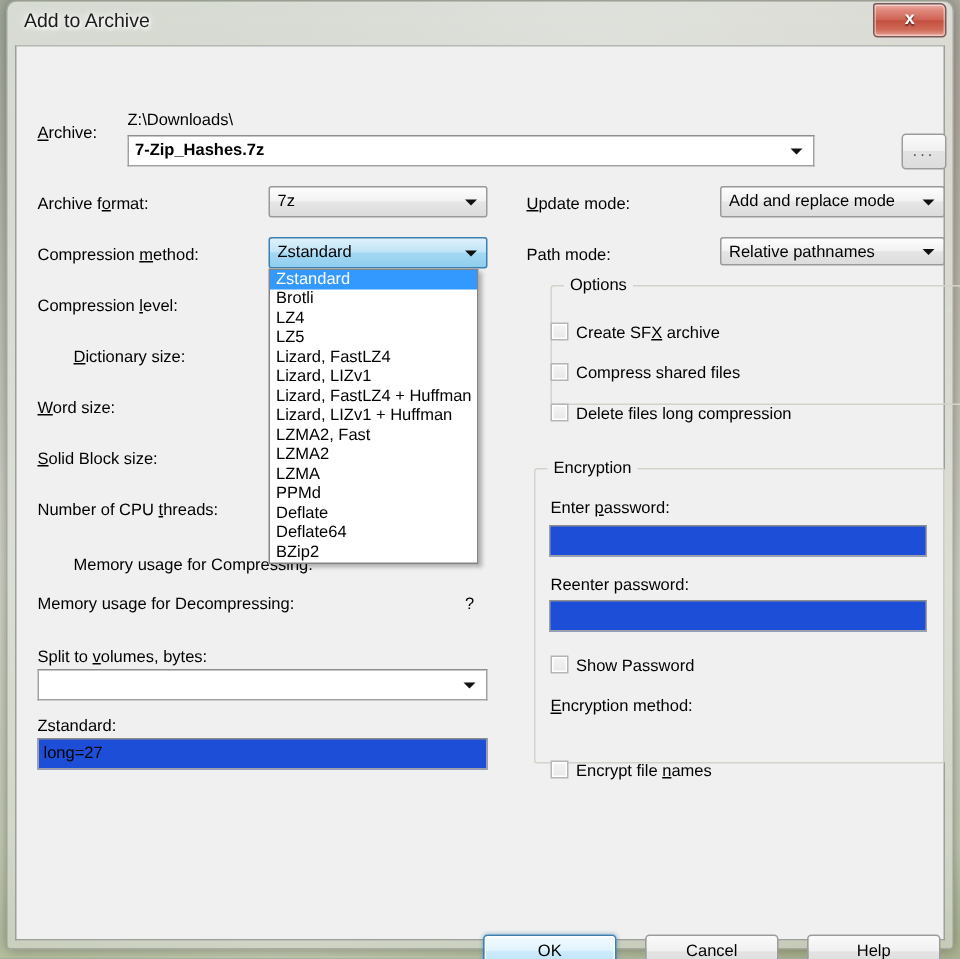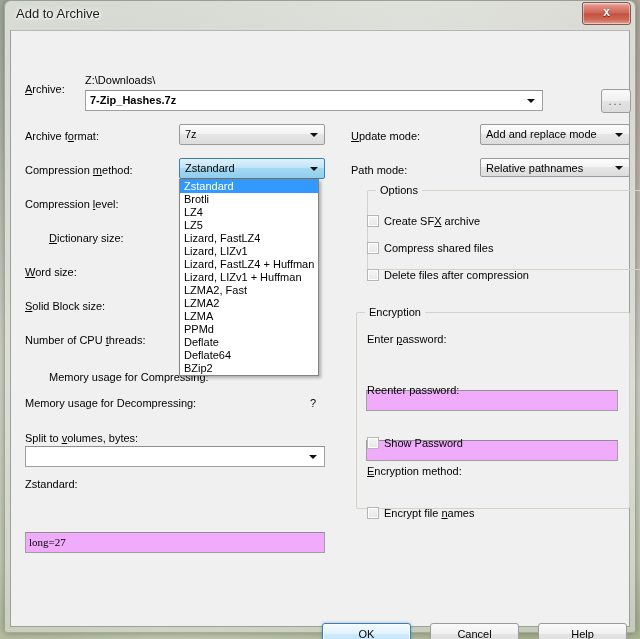--- a/index.html
+++ b/index.html
@@ -104,31 +104,30 @@
     white-space: nowrap;
     font-size: 11px;
     color: #000;
     line-height: 13px;
   }
   .lbl u { text-decoration: underline; }
 
   .textbox {
     position: absolute;
     box-sizing: border-box;
-    background: #f0abfc;
+    background: #1d4ed8;
     border: 1px solid #a0a0a0;
     border-top-color: #8e8e8e;
-    font-family: Liberation Serif, serif;
+    font-family: Liberation Sans, sans-serif;
     font-size: 11px;
     color: #000;
     padding: 0 3px;
     line-height: 18px;
     white-space: nowrap;
     overflow: hidden;
-    margin-top: 40px;
   }
 
   .combo {
     position: absolute;
     box-sizing: border-box;
     background: linear-gradient(180deg, #fdfdfd 0%, #f2f2f2 48%, #e6e6e6 50%, #dcdcdc 100%);
     border: 1px solid #9a9a9a;
     border-radius: 2px;
     font-size: 11px;
     color: #000;
@@ -360,21 +359,21 @@
       <span class="gtitle">Options</span>
     </div>
 
     <div class="cb" style="left:356px; top:184px;">
       <span class="box"></span><span class="ctext">Create SF<u>X</u> archive</span>
     </div>
     <div class="cb" style="left:356px; top:211px;">
       <span class="box"></span><span class="ctext">Compress shared files</span>
     </div>
     <div class="cb" style="left:356px; top:238px;">
-      <span class="box"></span><span class="ctext">Delete files after compression</span>
+      <span class="box"></span><span class="ctext">Delete files long compression</span>
     </div>
 
     <div class="group" style="left:345px; top:281px; width:274px; height:197px;">
       <span class="gtitle">Encryption</span>
     </div>
 
     <div class="lbl" style="left:356px; top:302px;">Enter <u>p</u>assword:</div>
     <div class="textbox" style="left:355px; top:319px; width:252px; height:21px;"></div>
 
     <div class="lbl" style="left:356px; top:353px;">Reenter password:</div>

